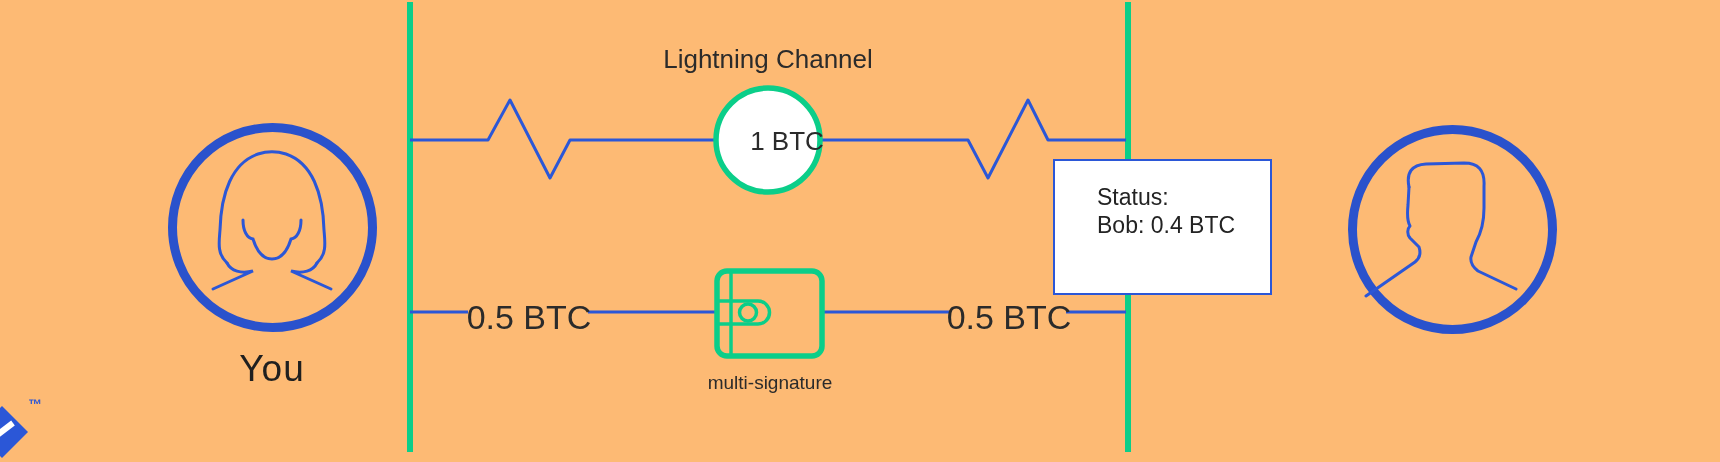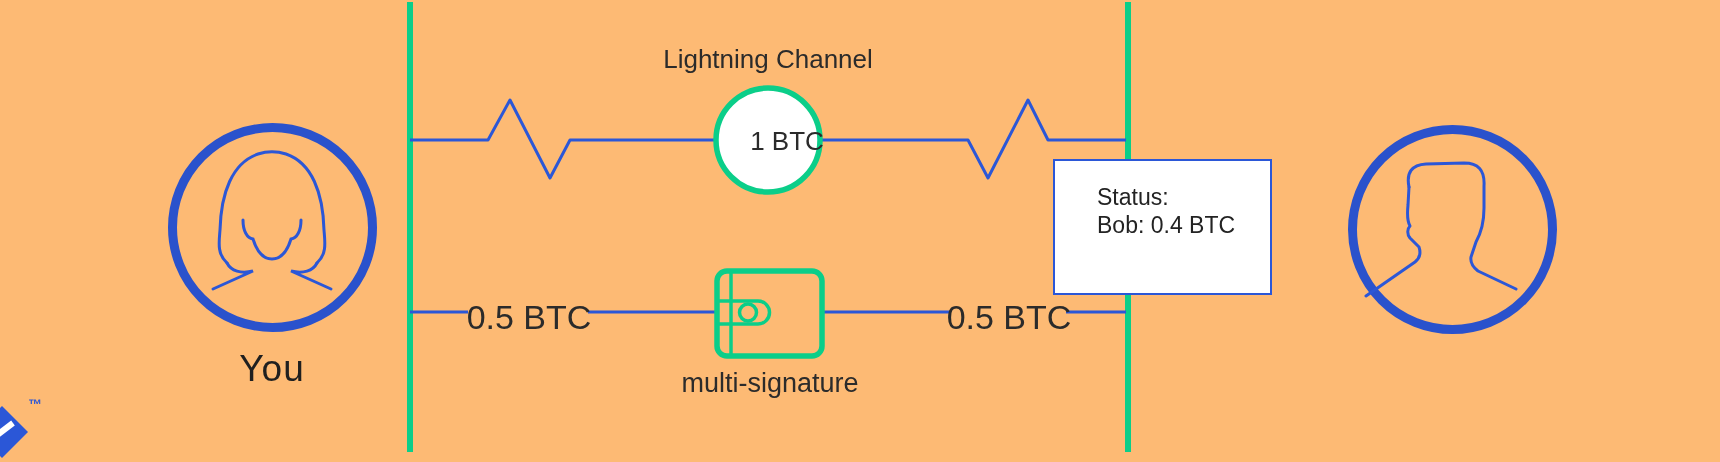--- a/index.html
+++ b/index.html
@@ -14,21 +14,21 @@
   }
   #diagram-svg { position: absolute; left: 0; top: 0; z-index: 1; }
   .label { position: absolute; z-index: 2; text-align: center; white-space: nowrap; }
   .channel-title { left: 618px; top: 44px; width: 300px; font-size: 26px; color: #2b2b2b; }
   .capacity-label { left: 727px; top: 126px; width: 120px; font-size: 26px; color: #2b2b2b; }
   .btc-label { width: 140px; top: 298px; font-size: 34px; color: #2b2b2b; }
   .btc-left { left: 459px; }
   .btc-right { left: 939px; }
   .wallet-caption {
     left: 620px; top: 368px; width: 300px;
-    font-size: 27px; line-height: 30px; color: #2b2b2b;
+    font-size: 19px; line-height: 30px; color: #2b2b2b;
   }
   .status-box {
     position: absolute; z-index: 3;
     left: 1053px; top: 159px; width: 219px; height: 136px;
     box-sizing: border-box;
     background: #ffffff;
     border: 2px solid #2b57d7;
     padding: 22px 0 0 42px;
     font-size: 23px; line-height: 28px;
     text-align: left; color: #232323;

